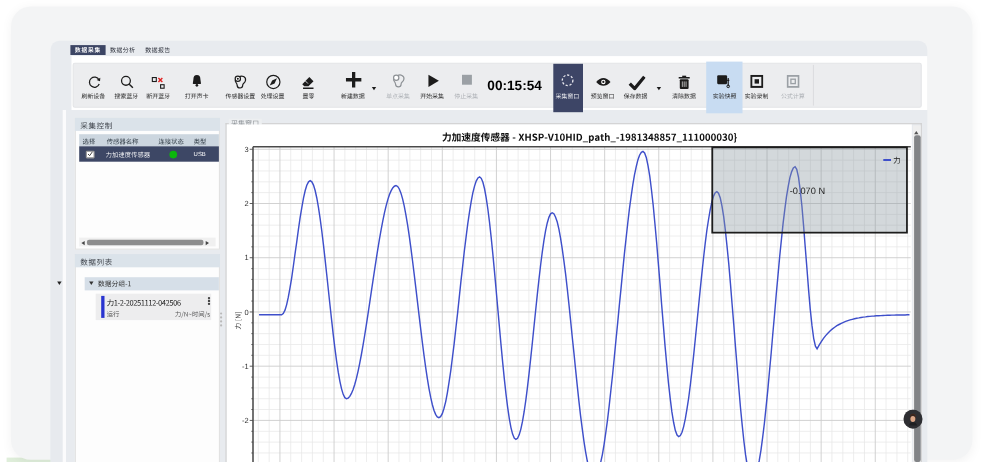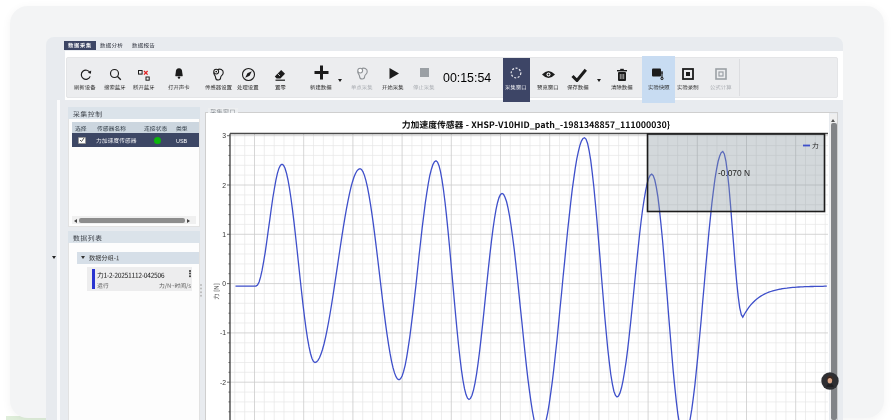--- a/index.html
+++ b/index.html
@@ -281,21 +281,21 @@
   </svg>
 <div class="abs" style="left:419.5px;top:68px;width:9px;height:9px;background:#9ba0a5;"></div>
 <svg class="abs" style="left:413.2px;top:84.2px;overflow:visible;" width="21.6" height="6.8" viewBox="0 0 21.6 6.8" preserveAspectRatio="xMinYMin">
     <g transform="matrix(0.00540 0 0 -0.00540 0 5.40)" fill="#a9adb2">
       <use href="#q36" x="0"></use>
       <use href="#q37" x="1000"></use>
       <use href="#q33" x="2000"></use>
       <use href="#q34" x="3000"></use>
     </g>
   </svg>
-<div class="abs" style="left:443px;top:70.5px;font-size:12.4px;font-weight:normal;color:#000;">00:15:54</div>
+<div class="abs" style="left:443px;top:70.5px;font-size:12.4px;font-weight:bold;color:#000;">00:15:54</div>
 <div class="abs" style="left:502.5px;top:57.5px;width:27px;height:44px;background:#3d4566;"></div>
 <svg class="abs" style="left:509.5px;top:66.5px;" width="12" height="12" viewBox="0 0 12 12">
     <circle cx="6" cy="6" r="4.8" stroke="#e8e8ee" stroke-width="1.2" fill="none" stroke-dasharray="2 1.6"></circle>
   </svg>
 <svg class="abs" style="left:505.2px;top:84.2px;overflow:visible;" width="21.6" height="6.8" viewBox="0 0 21.6 6.8" preserveAspectRatio="xMinYMin">
     <g transform="matrix(0.00540 0 0 -0.00540 0 5.40)" fill="#ffffff">
       <use href="#q33" x="0"></use>
       <use href="#q34" x="1000"></use>
       <use href="#q38" x="2000"></use>
       <use href="#q39" x="3000"></use>

